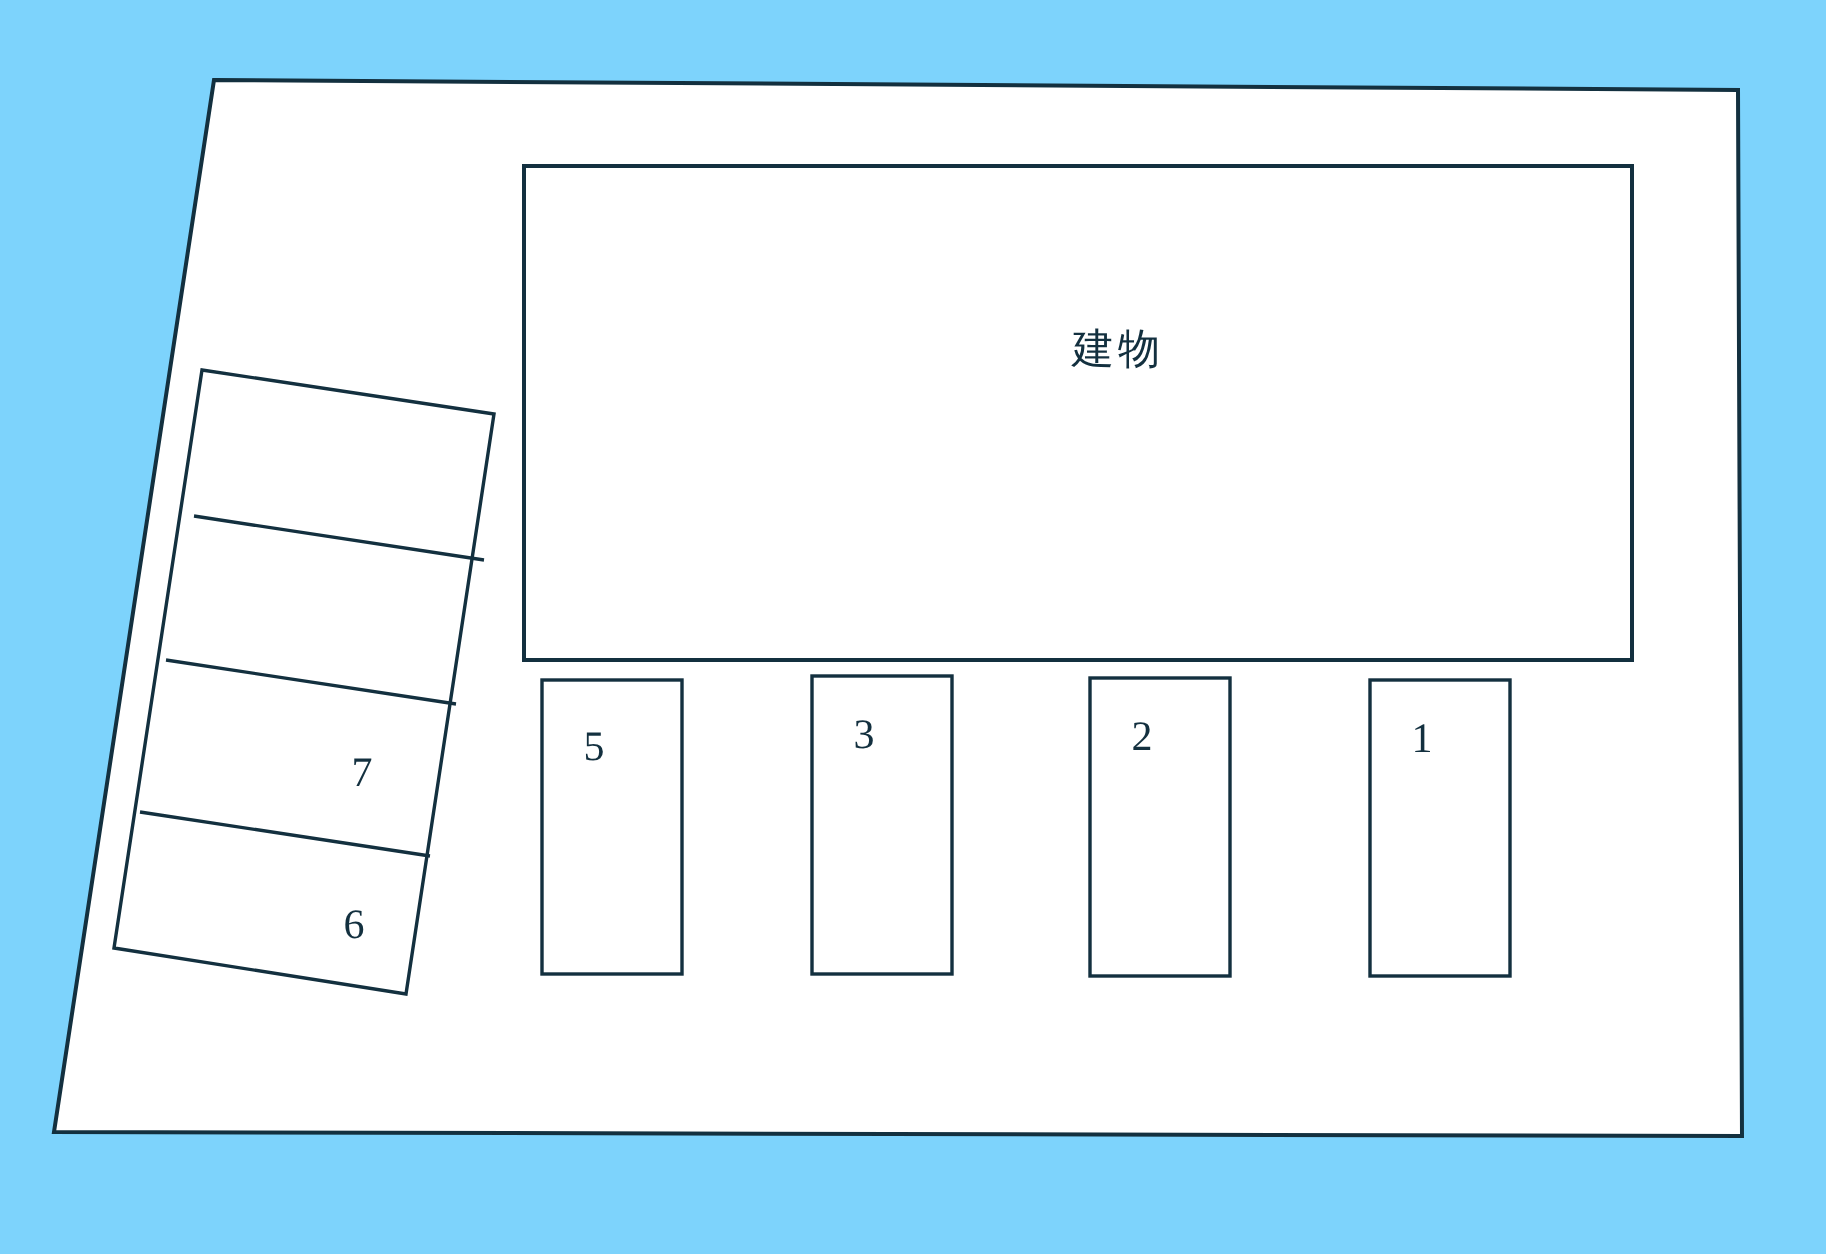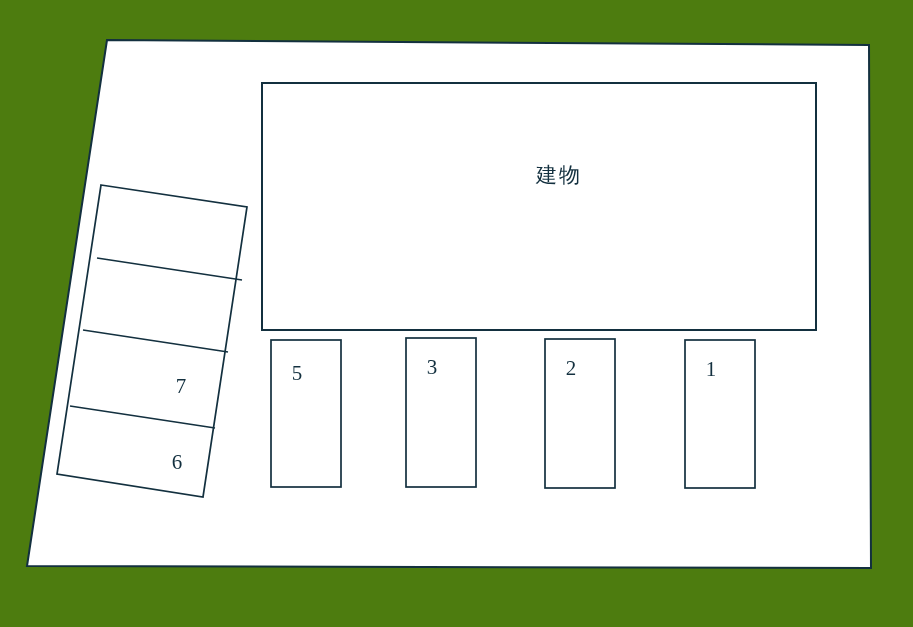--- a/index.html
+++ b/index.html
@@ -8,21 +8,21 @@
     padding: 0;
     background: #ffffff;
   }
   body {
     font-family: "Liberation Sans", sans-serif;
   }
   #plan-root {
     position: relative;
     width: 913px;
     height: 627px;
-    background: #4d7c0f;
+    background: #7dd3fc;
     overflow: hidden;
   }
   #plan-svg {
     display: block;
     width: 913px;
     height: 627px;
   }
   .plan-line {
     fill: none;
     stroke: #13303f;

